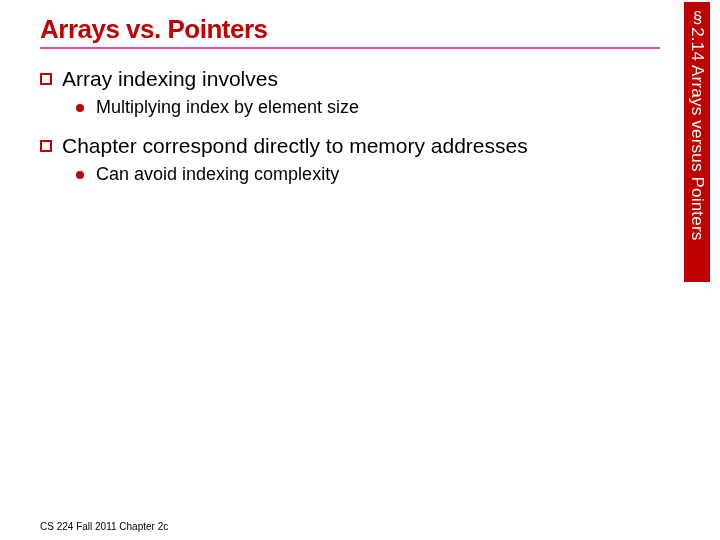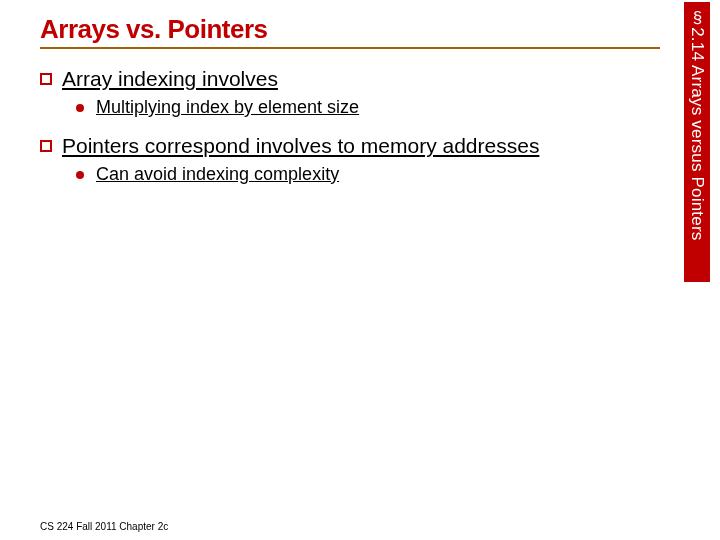--- a/index.html
+++ b/index.html
@@ -1,19 +1,19 @@
 <!DOCTYPE html>
 <html><head>
 <meta charset="utf-8">
 <style>
   * { margin: 0; padding: 0; box-sizing: border-box; }
   html, body { width: 720px; height: 540px; background: #fff; font-family: Arial, Helvetica, sans-serif; position: relative; overflow: hidden; }
   .slide { width: 720px; height: 540px; position: relative; padding: 14px 40px 0 40px; }
-  .title { color: #c00000; font-size: 26px; font-weight: bold; border-bottom: 2px solid #a16207; padding-bottom: 2px; display: inline-block; width: 620px; letter-spacing: -0.5px; }
-  .content { padding-top: 18px; text-decoration: underline; }
+  .title { color: #c00000; font-size: 26px; font-weight: bold; border-bottom: 2px solid #ec4899; padding-bottom: 2px; display: inline-block; width: 620px; letter-spacing: -0.5px; }
+  .content { padding-top: 18px; }
   .l1 { display: flex; align-items: flex-start; margin-bottom: 6px; }
   .l1-bullet { width: 12px; height: 12px; border: 2px solid #c00000; margin-top: 6px; margin-right: 10px; flex-shrink: 0; }
   .l1-text { color: #000; font-size: 21px; }
   .l2 { display: flex; align-items: flex-start; margin-left: 36px; margin-top: 0; margin-bottom: 2px; }
   .l2-bullet { width: 8px; height: 8px; border-radius: 50%; background: #c00000; margin-top: 7px; margin-right: 12px; flex-shrink: 0; }
   .l2-text { color: #000; font-size: 18px; }
   .gap { height: 14px; }
   .sidebar { position: absolute; top: 2px; right: 10px; background: #c00000; color: #fff; width: 26px; height: 280px; display: flex; align-items: flex-start; justify-content: center; }
   .sidebar-text { writing-mode: vertical-rl; text-orientation: mixed; font-size: 17px; padding-top: 6px; letter-spacing: 0.2px; }
   .footer { position: absolute; bottom: 8px; left: 40px; font-size: 10px; color: #000; }
@@ -33,21 +33,21 @@
     </div>
     <div class="l2">
       <div class="l2-bullet"></div>
       <div class="l2-text">Multiplying index by element size</div>
     </div>
 
     <div class="gap"></div>
 
     <div class="l1">
       <div class="l1-bullet"></div>
-      <div class="l1-text">Pointers correspond involves to memory addresses</div>
+      <div class="l1-text">Chapter correspond directly to memory addresses</div>
     </div>
     <div class="l2">
       <div class="l2-bullet"></div>
       <div class="l2-text">Can avoid indexing complexity</div>
     </div>
 
   </div>
 
   <div class="sidebar">
     <div class="sidebar-text">§2.14 Arrays versus Pointers</div>

